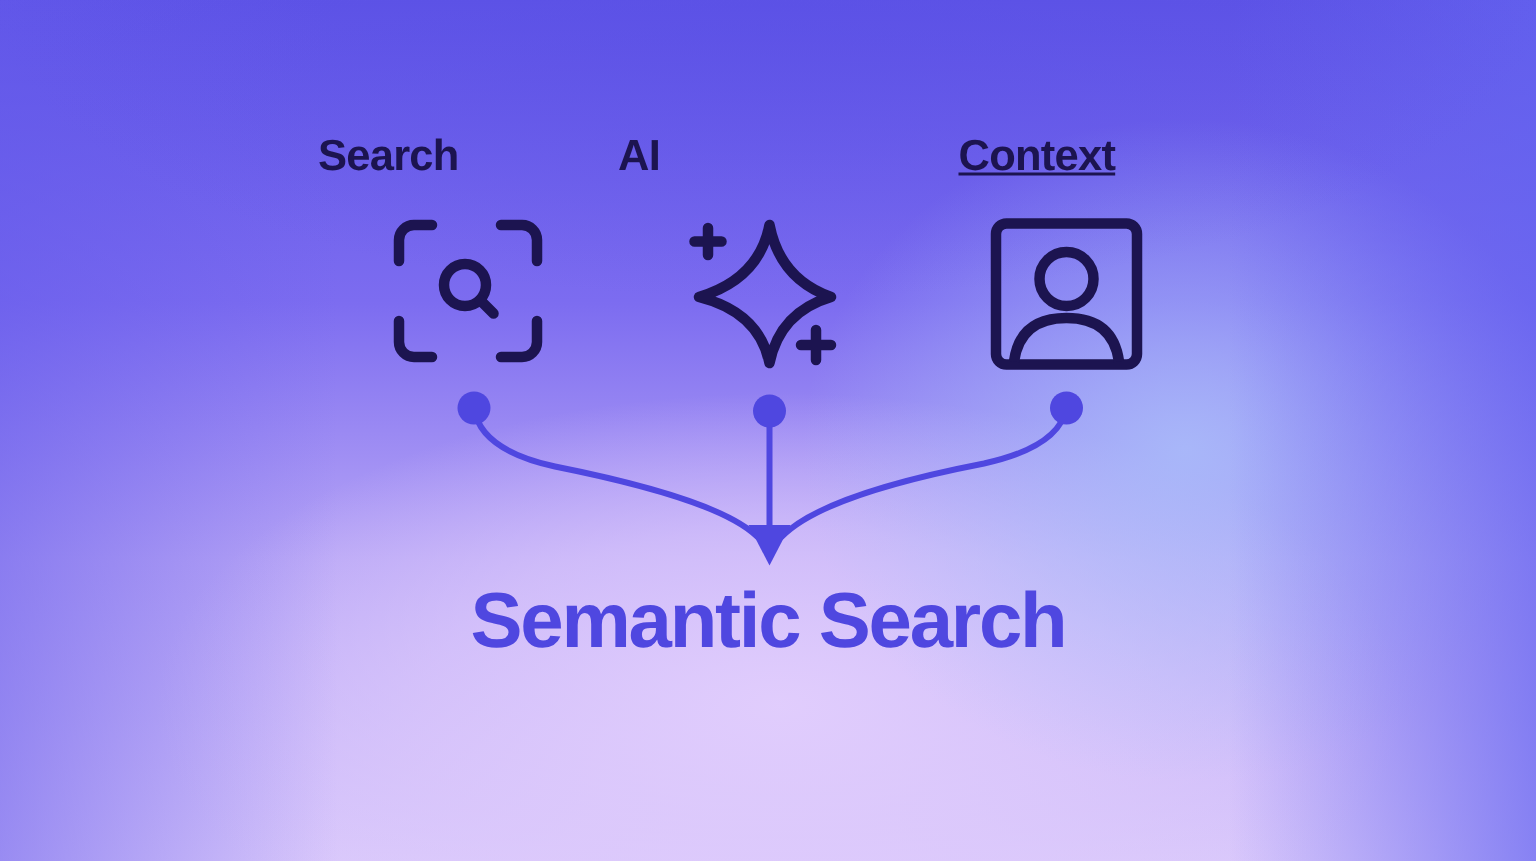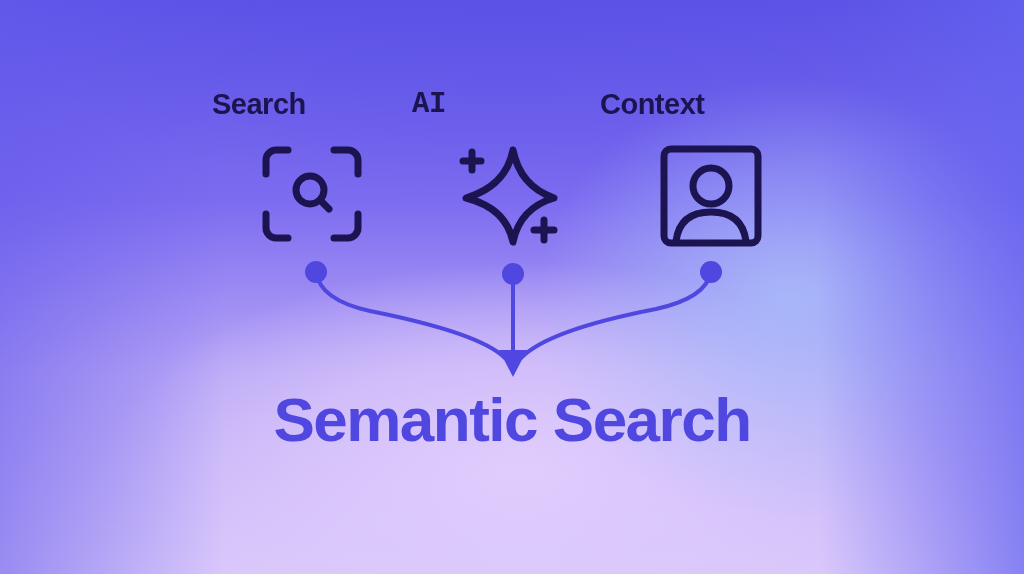--- a/index.html
+++ b/index.html
@@ -17,37 +17,37 @@
   .l5 { background: radial-gradient(ellipse 520px 200px at 512px 0px, rgba(90,80,230,0.5) 0%, rgba(90,80,230,0) 100%); }
 
   .label {
     position:absolute; top:88px; font-size:29px; font-weight:bold; color:#1c1450;
     letter-spacing:-0.5px; width:200px;
   }
   .icon { position:absolute; }
   .diagram { position:absolute; left:0; top:0; }
   .title {
     position:absolute; left:0; width:1024px; top:384px; text-align:center;
-    font-size:62px; font-weight:bold; color:#4f47e0; letter-spacing:-1.5px;
+    font-size:52px; font-weight:bold; color:#4f47e0; letter-spacing:-1.5px;
   }
 </style>
 </head>
 <body>
 
 <div class="bg">
   <div class="layer l1"></div>
     <div class="layer l2"></div>
     <div class="layer l3"></div>
     <div class="layer l4"></div>
     <div class="layer l5"></div>
 </div>
 
 <div class="label" style="left:212px;">Search</div>
-<div class="label" style="left:412px;font-family:Liberation Mono, monospace;">AI</div>
-<div class="label" style="left:600px;">Context</div>
+<div class="label" style="left:412px;">AI</div>
+<div class="label" style="left:639px;text-decoration:underline;">Context</div>
 
 <svg class="icon" style="left:258px;top:142px;" width="108" height="106" viewBox="0 0 108 106">
   <g fill="none" stroke="#1c1450" stroke-width="7" stroke-linecap="round" stroke-linejoin="round">
     <path d="M8 32 V18 a10 10 0 0 1 10 -10 H30"></path>
     <path d="M76 8 H90 a10 10 0 0 1 10 10 V32"></path>
     <path d="M8 72 V86 a10 10 0 0 0 10 10 H30"></path>
     <path d="M76 96 H90 a10 10 0 0 0 10 -10 V72"></path>
     <circle cx="52" cy="48" r="14"></circle>
     <path d="M62 58 L71 67"></path>
   </g>

